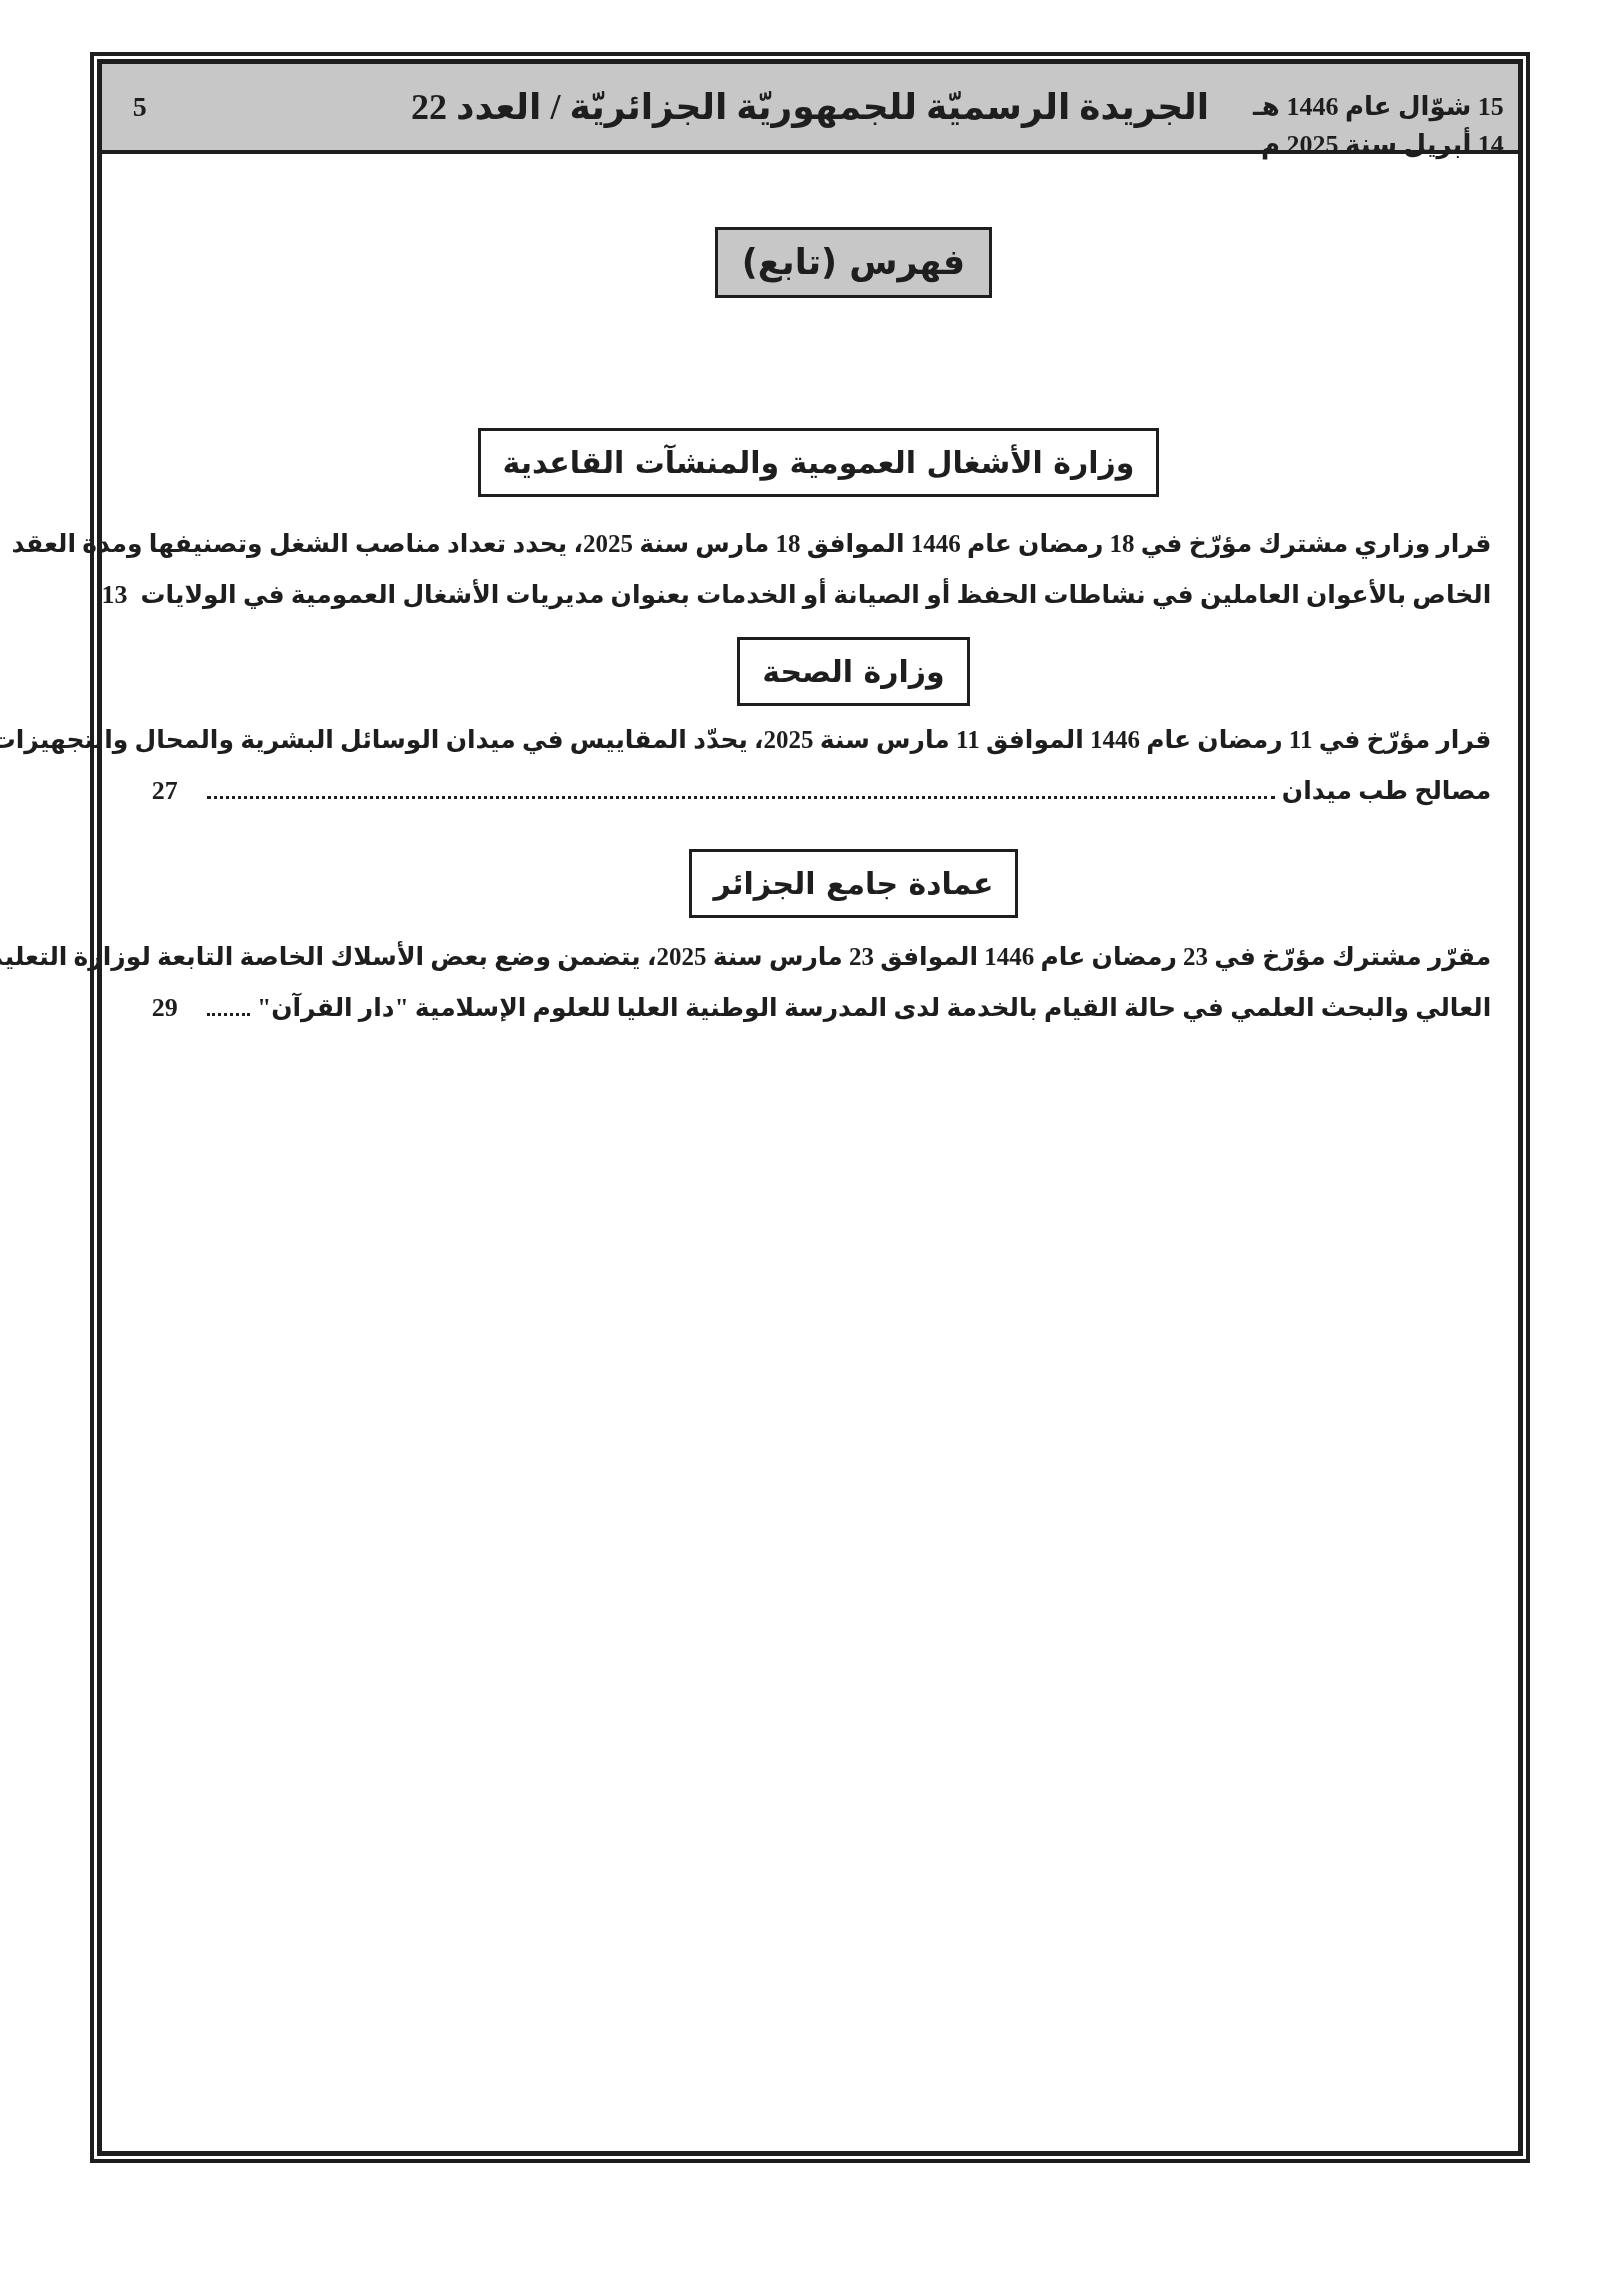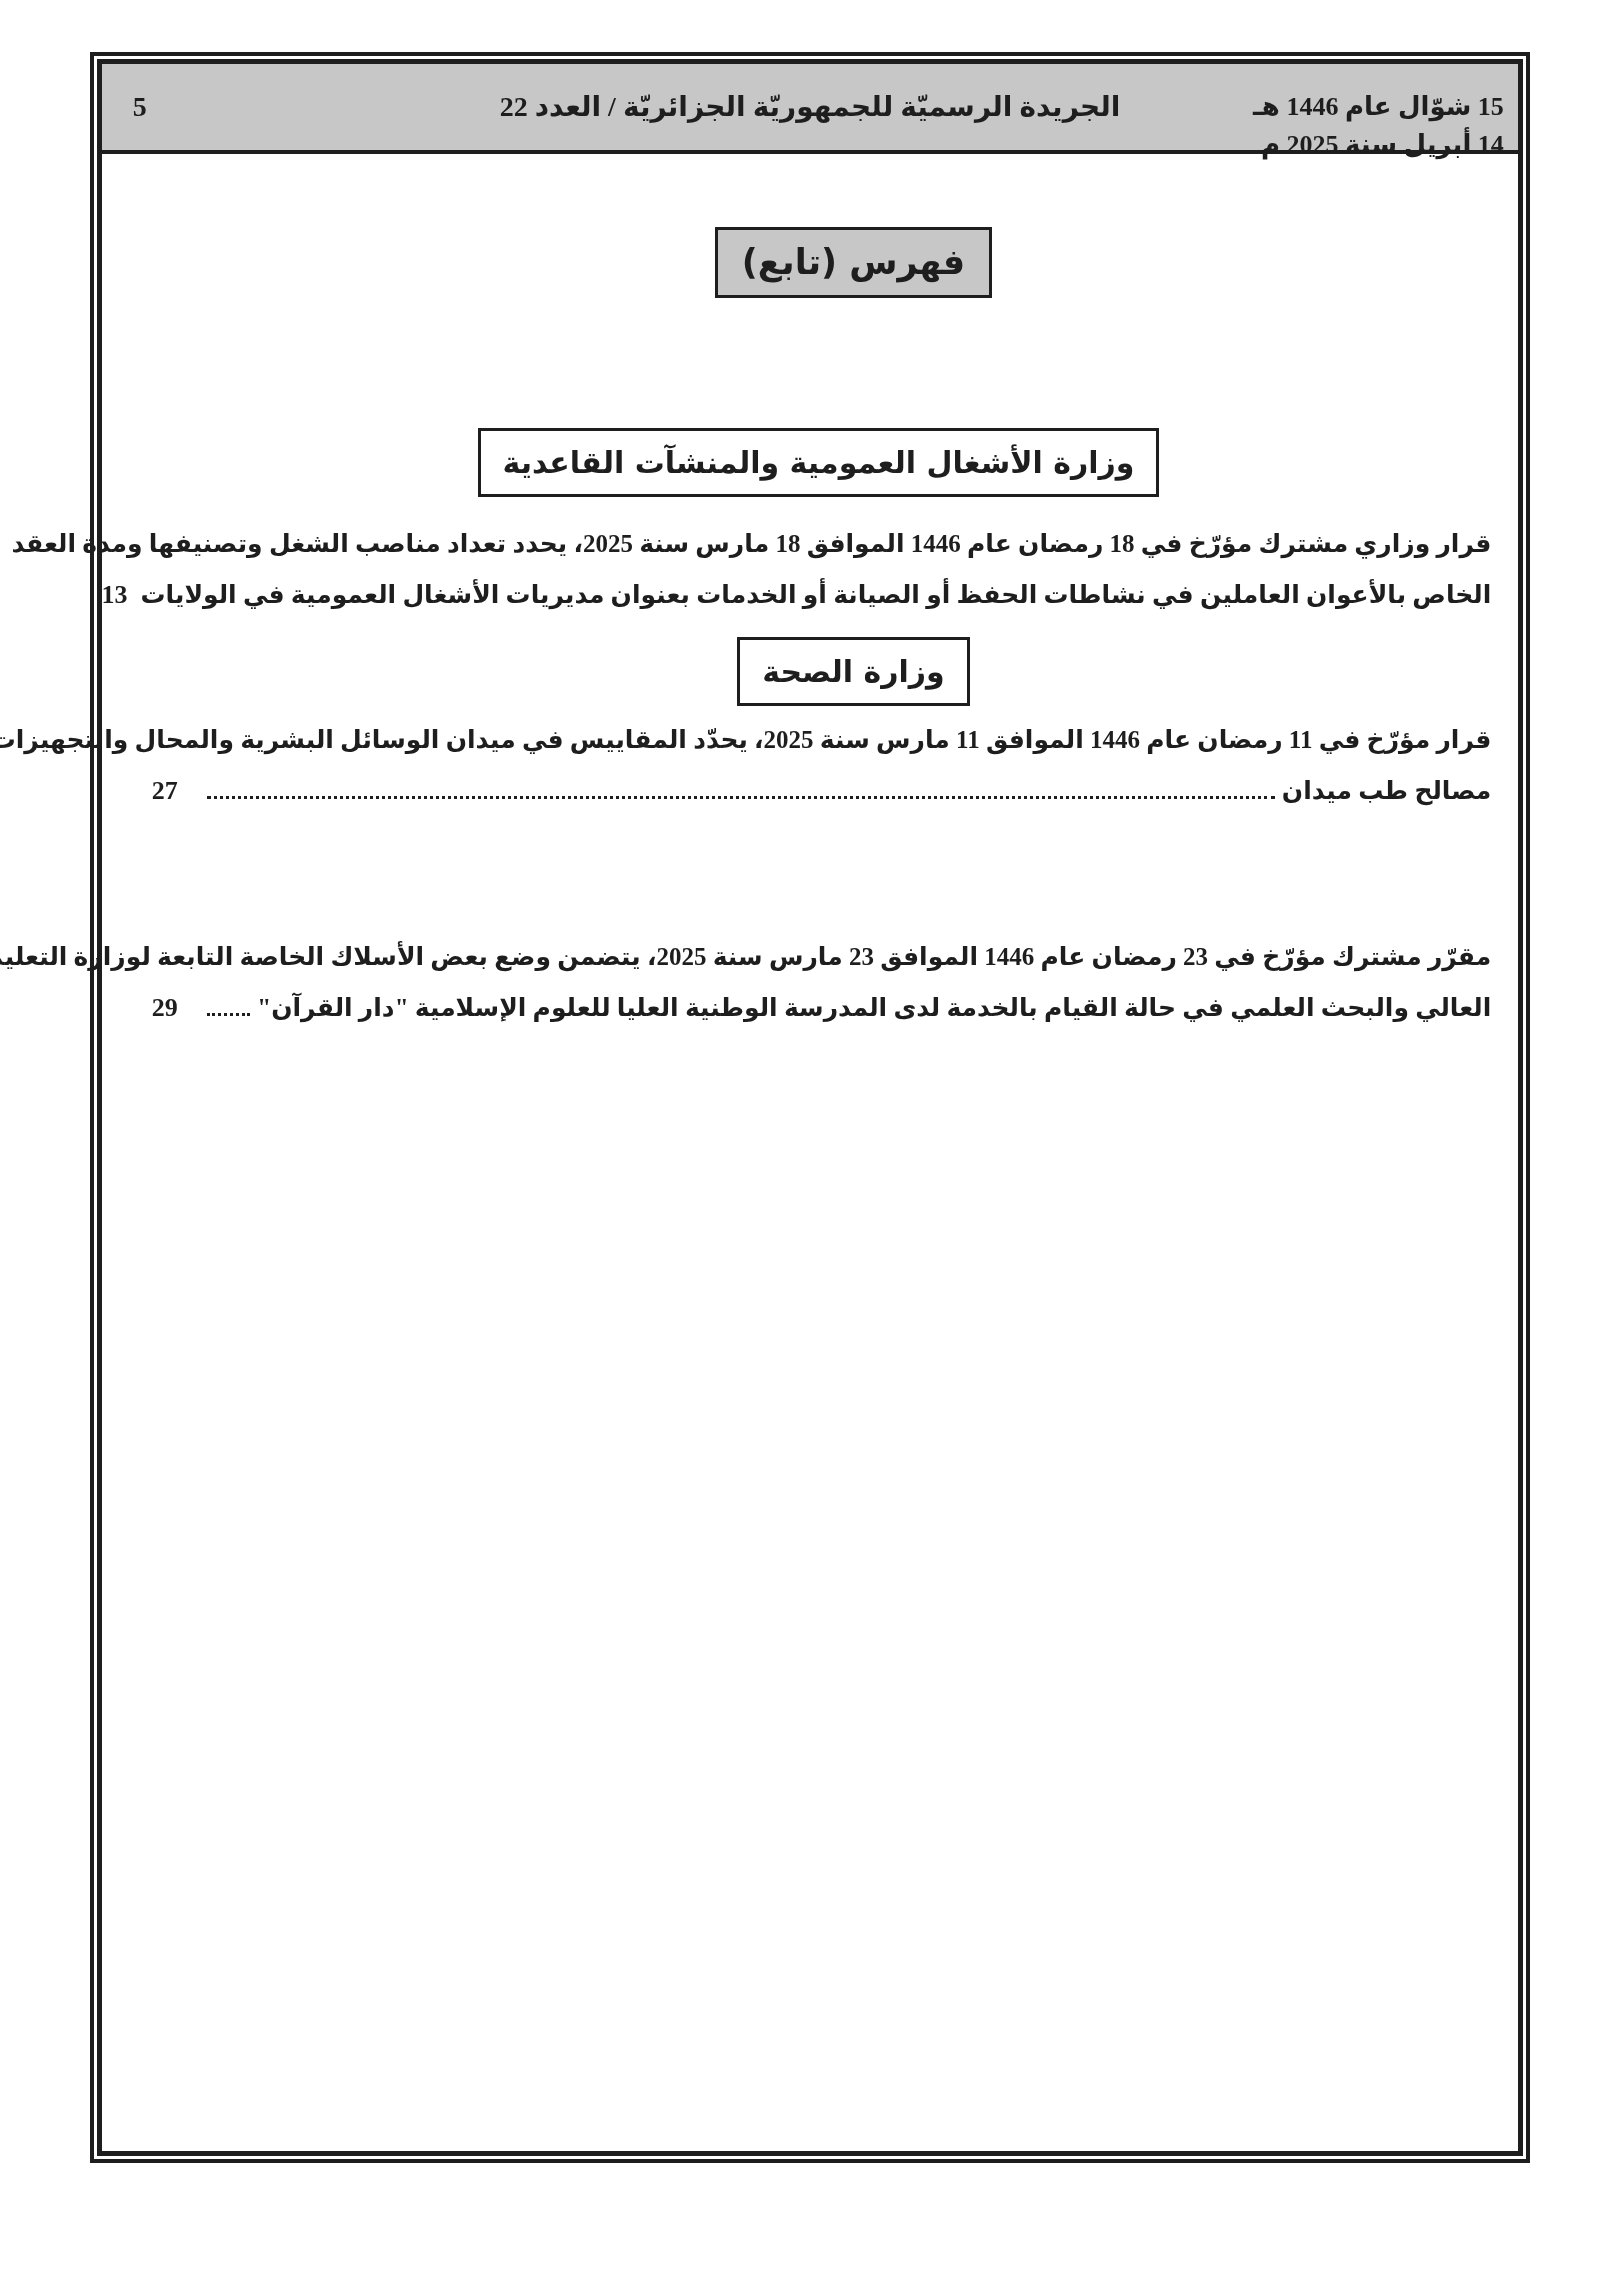--- a/index.html
+++ b/index.html
@@ -31,21 +31,21 @@
     position:absolute; top:0; left:0; right:0;
     height:90px;
     background:#c7c7c7;
     border-bottom:4.5px solid #1e1e1e;
     box-sizing:border-box;
   }
   .hdr-title {
     position:absolute; inset:0;
     display:flex; align-items:center; justify-content:center;
     direction:rtl;
-    font-size:28px; font-weight:bold;
+    font-size:36px; font-weight:bold;
     font-family:"Liberation Serif","DejaVu Sans",serif;
   }
   .hdr-dates {
     position:absolute; right:14.5px; top:4.5px;
     direction:rtl; text-align:right;
     font-size:26px; font-weight:bold; line-height:38px;
     font-family:"Liberation Serif","DejaVu Sans",serif;
     margin-top:20px;
   }
   .hdr-num {
@@ -149,20 +149,23 @@
 
       <div class="entry" style="top:650px;">
         <div class="l1">قرار مؤرّخ في 11 رمضان عام 1446 الموافق 11 مارس سنة 2025، يحدّد المقاييس في ميدان الوسائل البشرية والمحال والتجهيزات في</div>
         <div class="l2">
           <span class="t2">مصالح طب ميدان</span>
           <span class="leader"></span>
           <span class="pg">27</span>
         </div>
       </div>
 
+      <div class="center-row" style="top:785px;">
+        <div class="ministry-box">عمادة جامع الجزائر</div>
+      </div>
 
       <div class="entry" style="top:867px;">
         <div class="l1">مقرّر مشترك مؤرّخ في 23 رمضان عام 1446 الموافق 23 مارس سنة 2025، يتضمن وضع بعض الأسلاك الخاصة التابعة لوزارة التعليم</div>
         <div class="l2">
           <span class="t2">العالي والبحث العلمي في حالة القيام بالخدمة لدى المدرسة الوطنية العليا للعلوم الإسلامية "دار القرآن"</span>
           <span class="leader"></span>
           <span class="pg">29</span>
         </div>
       </div>
 

